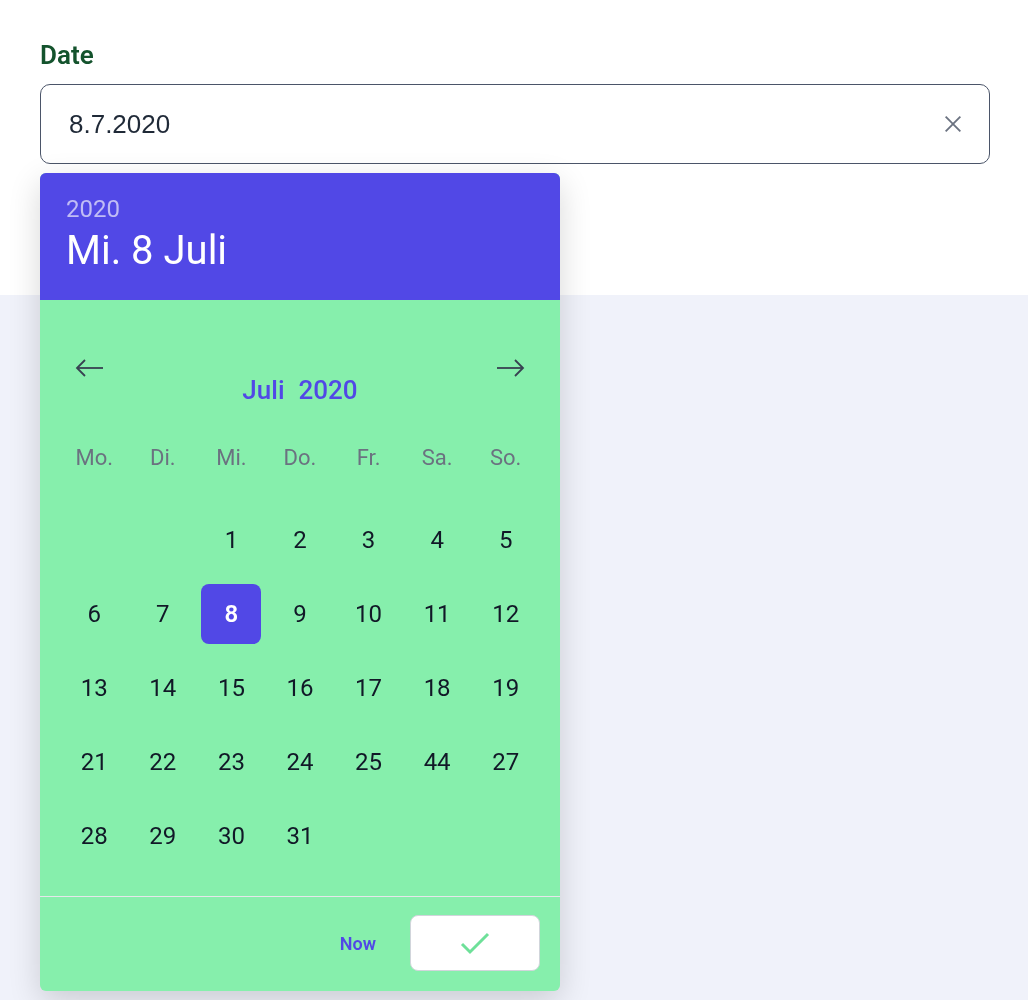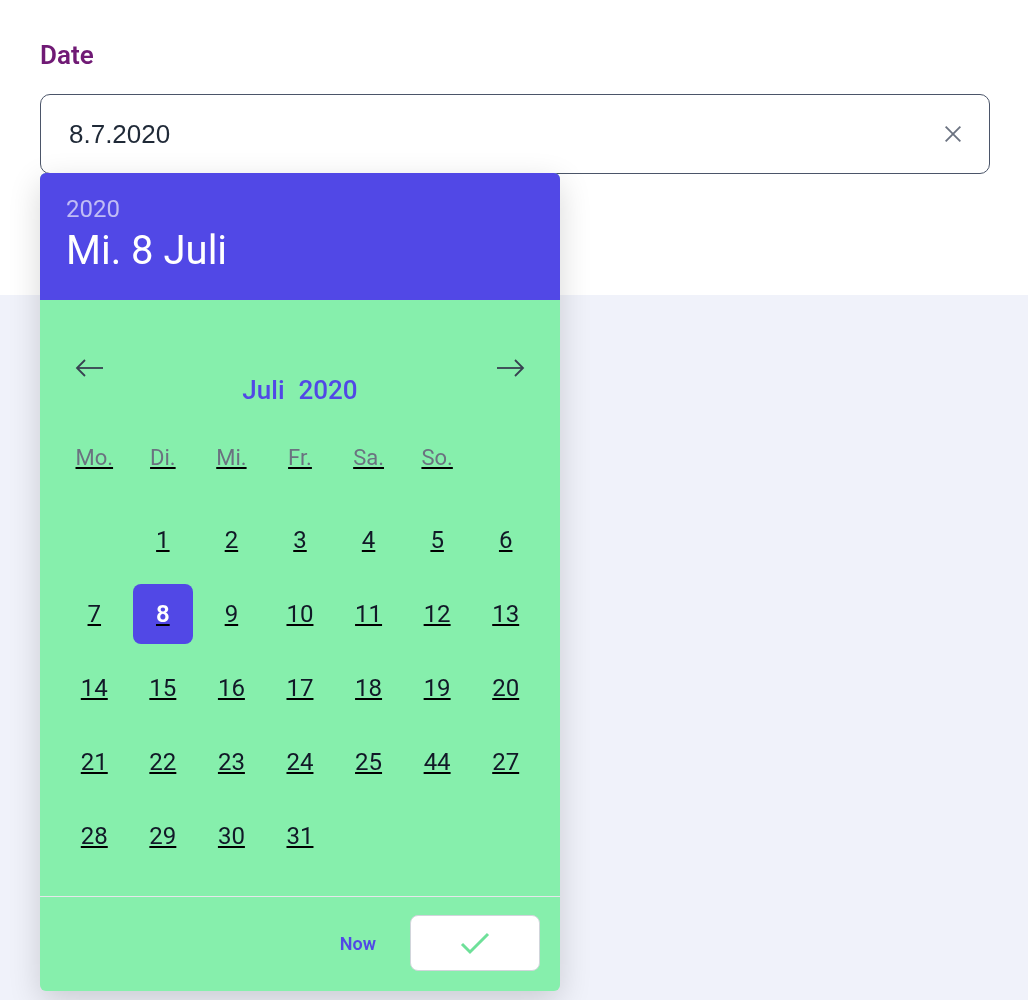--- a/index.html
+++ b/index.html
@@ -26,22 +26,22 @@
     }
 
     .content {
       position: relative;
       padding: 40px;
     }
 
     .field-label {
       font-size: 26px;
       font-weight: 600;
-      color: #701a75;
-      margin-bottom: 24px;
+      color: #14532d;
+      margin-bottom: 14px;
     }
 
     .input-wrapper {
       position: relative;
       width: 950px;
     }
 
     .date-input {
       width: 100%;
       height: 80px;
@@ -139,21 +139,20 @@
     .dp-month-year span {
       cursor: pointer;
       margin-top: 45px;
     }
 
     .dp-grid {
       display: grid;
       grid-template-columns: repeat(7, 1fr);
       padding: 10px 20px 30px;
       row-gap: 14px;
-      text-decoration: underline;
     }
 
     .dp-dayhead {
       text-align: center;
       font-size: 22px;
       font-weight: 400;
       color: #6b7280;
       padding: 10px 0 26px;
     }
 
@@ -265,20 +264,21 @@
           <line x1="2" y1="10" x2="28" y2="10"></line>
           <polyline points="20,2 28,10 20,18"></polyline>
         </svg>
       </div>
     </div>
 
     <div class="dp-grid" id="dp-grid">
         <div class="dp-dayhead">Mo.</div>
         <div class="dp-dayhead">Di.</div>
         <div class="dp-dayhead">Mi.</div>
+        <div class="dp-dayhead">Do.</div>
         <div class="dp-dayhead">Fr.</div>
         <div class="dp-dayhead">Sa.</div>
         <div class="dp-dayhead">So.</div>
         <div class="dp-cell">
           <div class="dp-day empty"></div>
         </div>
         <div class="dp-cell">
           <div class="dp-day empty"></div>
         </div>
         <div class="dp-cell">
@@ -330,23 +330,20 @@
           <div class="dp-day">16</div>
         </div>
         <div class="dp-cell">
           <div class="dp-day">17</div>
         </div>
         <div class="dp-cell">
           <div class="dp-day">18</div>
         </div>
         <div class="dp-cell">
           <div class="dp-day">19</div>
-        </div>
-        <div class="dp-cell">
-          <div class="dp-day">20</div>
         </div>
         <div class="dp-cell">
           <div class="dp-day">21</div>
         </div>
         <div class="dp-cell">
           <div class="dp-day">22</div>
         </div>
         <div class="dp-cell">
           <div class="dp-day">23</div>
         </div>

